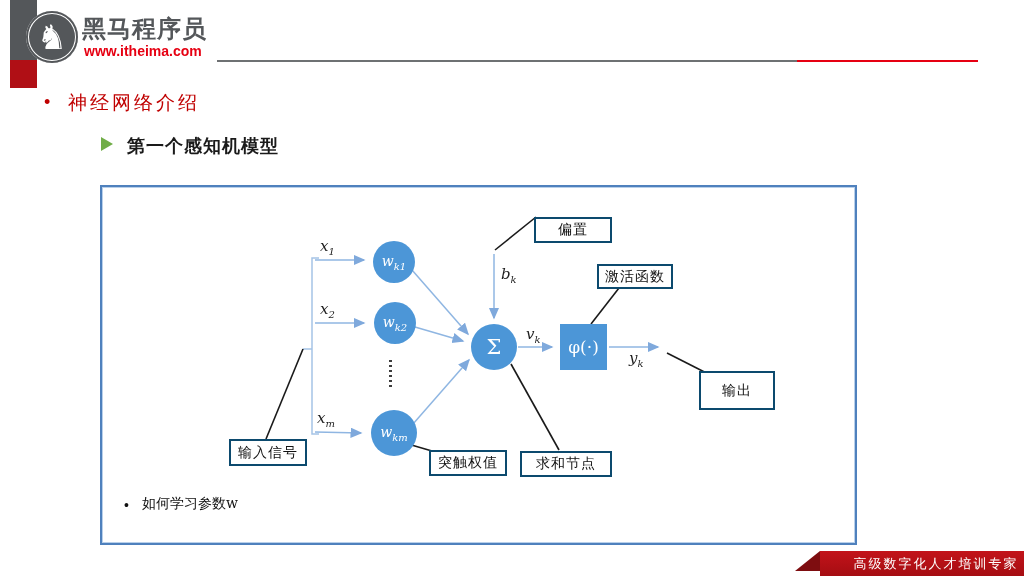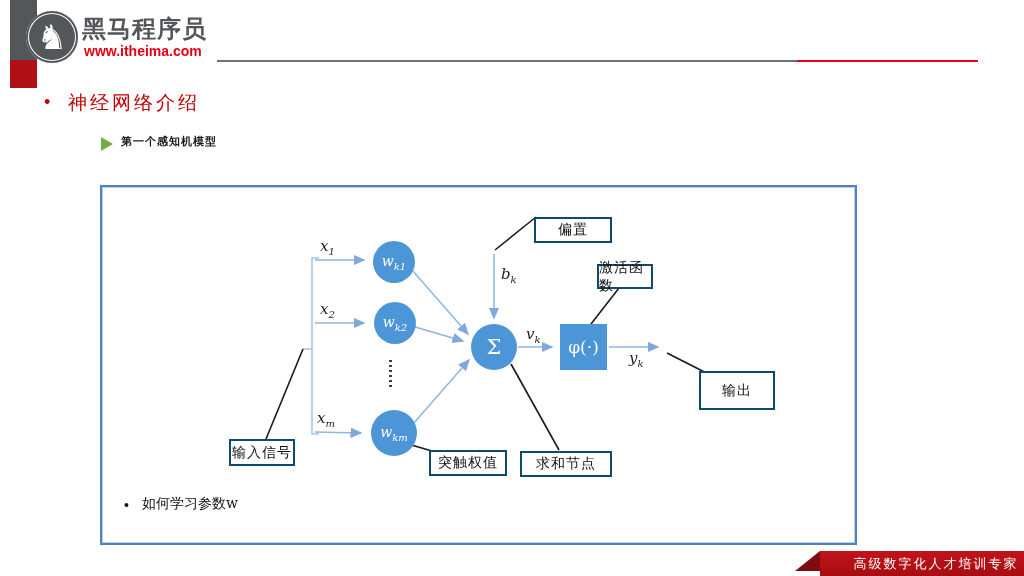--- a/index.html
+++ b/index.html
@@ -18,21 +18,21 @@
   .slogan { left:378px; top:21px; width:612px; font-family:"DejaVu Serif", serif;
     font-size:20px; color:#595959; white-space:nowrap; }
   .rule-gray { left:217px; top:60px; width:580px; height:2px; background:#6e7173; }
   .rule-red  { left:797px; top:60px; width:181px; height:2px; background:#e60012; }
 
   
   .h1-bullet { left:44px; top:92px; color:#c00000; font-size:18px; }
   .h1-text { left:68px; top:90px; color:#c00000; font-size:19px; font-family:"DejaVu Serif", serif; letter-spacing:3px; }
   .h2-icon { left:101px; top:137px; width:0; height:0;
     border-left:12px solid #70ad47; border-top:7px solid transparent; border-bottom:7px solid transparent; }
-  .h2-text { left:121px; top:134px; color:#1a1a1a; font-size:11px; font-weight:bold; letter-spacing:1px; }
+  .h2-text { left:127px; top:134px; color:#1a1a1a; font-size:18px; font-weight:bold; letter-spacing:1px; }
 
   
   .frame { left:100px; top:185px; width:757px; height:360px;
     border:2px solid #4f81bd; box-shadow: inset 0 0 0 1px #b9d0ea; background:#ffffff; }
   .frame svg { position:absolute; left:0; top:0; }
 
   .node { position:absolute; border-radius:50%; background:#4c96d7; color:#ffffff;
     display:flex; align-items:center; justify-content:center;
     font-family:"DejaVu Serif", serif; font-style:italic; font-size:14px; }
   .node sub, .mathlbl sub { font-size:10px; font-style:italic; }
@@ -132,23 +132,23 @@
 
     <div class="square" style="left:458px; top:137px; width:47px; height:46px;">
         <span>φ(·)</span>
       </div>
 
     <div class="mathlbl" style="left:399px; top:78px;"><span>b</span><sub>k</sub></div>
     <div class="mathlbl" style="left:424px; top:138px;"><span>v</span><sub>k</sub></div>
     <div class="mathlbl" style="left:527px; top:162px;"><span>y</span><sub>k</sub></div>
 
     <div class="callout" style="left:432px; top:30px; width:78px; height:26px;">偏置</div>
-    <div class="callout" style="left:495px; top:77px; width:56px; height:25px;">激活函数</div>
+    <div class="callout" style="left:495px; top:77px; width:76px; height:25px;">激活函数</div>
     <div class="callout" style="left:597px; top:184px; width:76px; height:39px;">输出</div>
-    <div class="callout" style="left:127px; top:252px; width:66px; height:27px;">输入信号</div>
+    <div class="callout" style="left:127px; top:252px; width:78px; height:27px;">输入信号</div>
     <div class="callout" style="left:327px; top:263px; width:78px; height:26px;">突触权值</div>
     <div class="callout" style="left:418px; top:264px; width:92px; height:26px;">求和节点</div>
 
     <div class="abs note-bullet">•</div>
     <div class="abs note-text">如何学习参数w</div>
   </div>
 
   <div class="abs footer-tri"></div>
   <div class="abs footer-bar">高级数字化人才培训专家</div>
 

